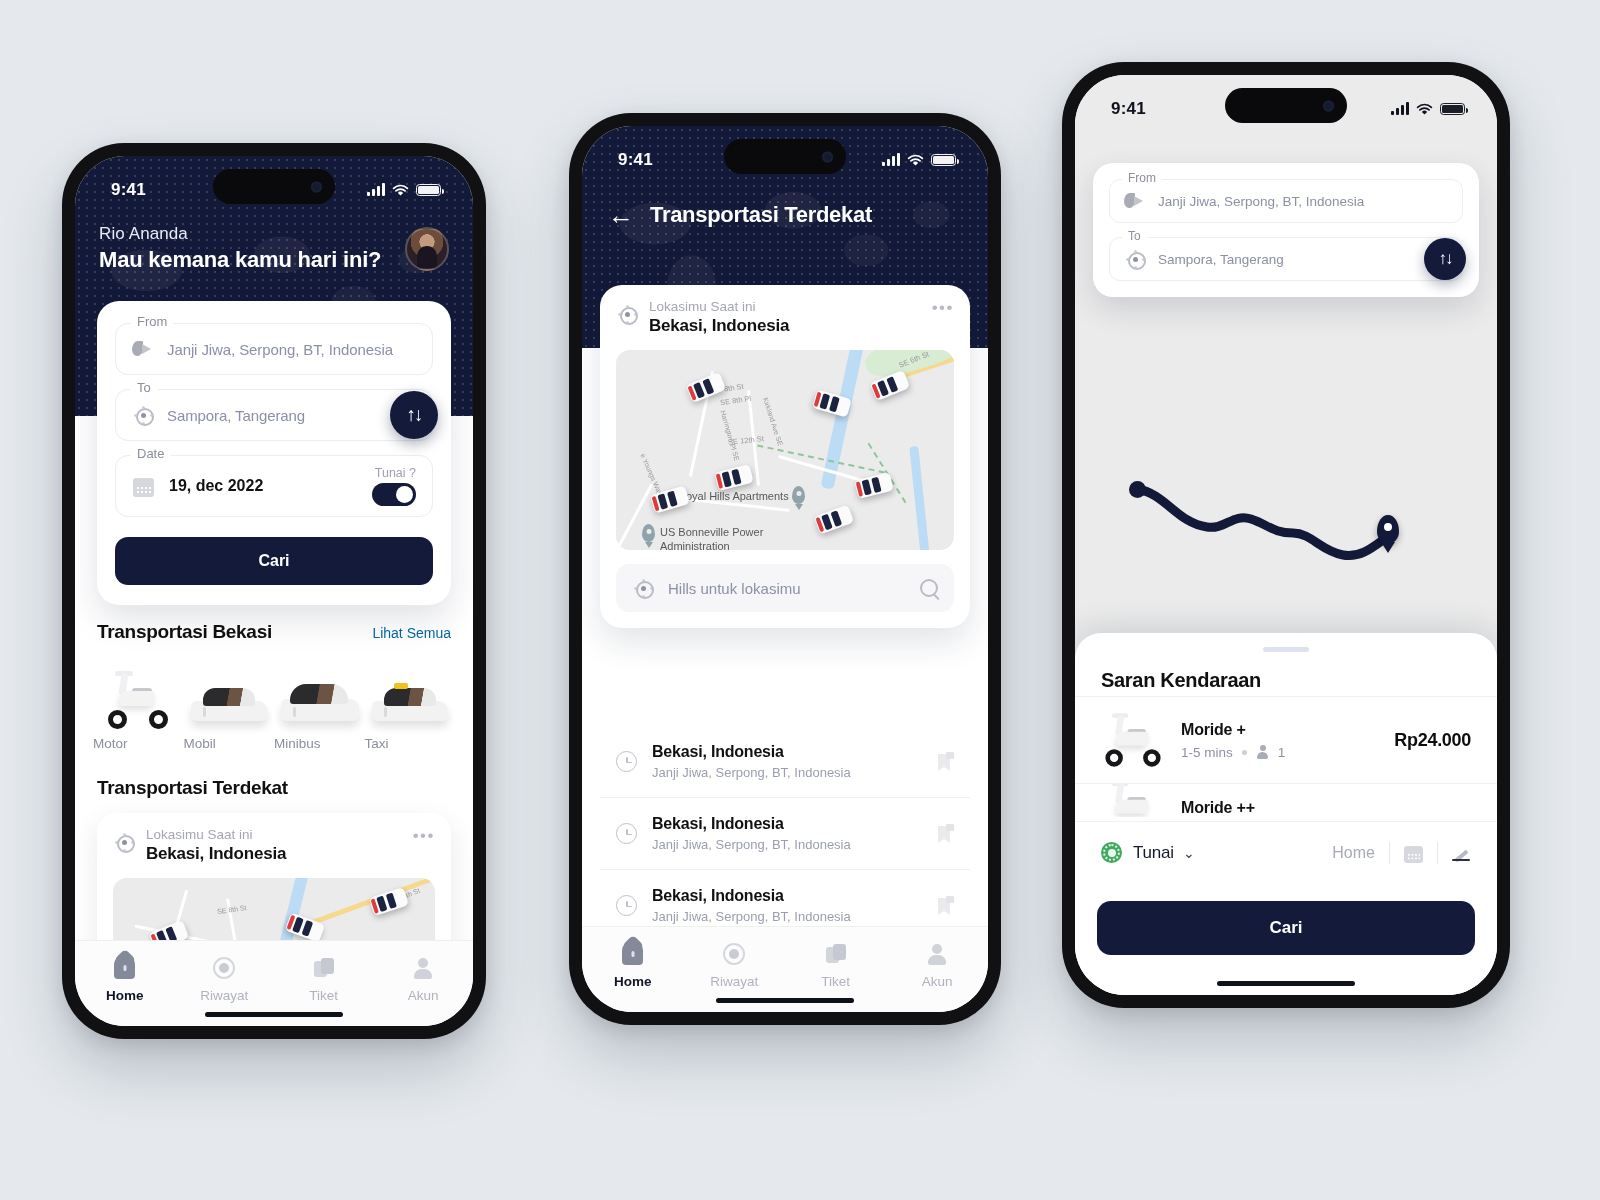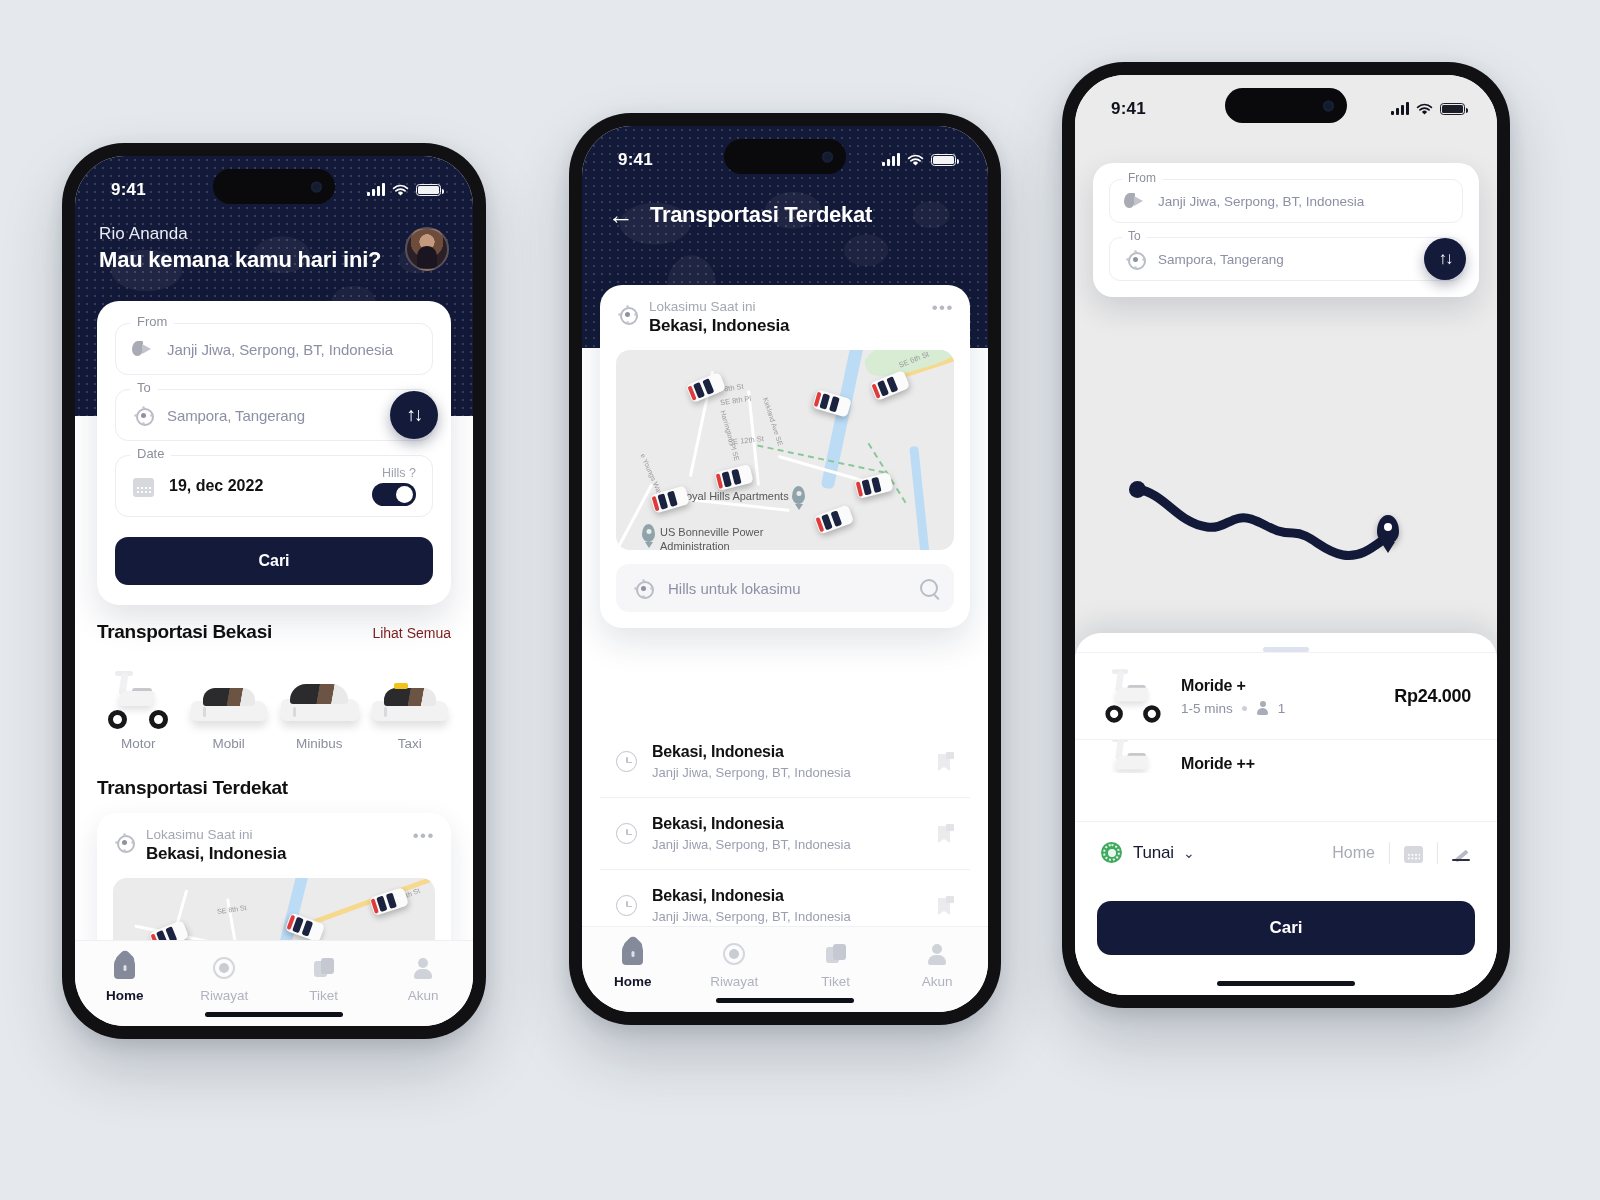--- a/index.html
+++ b/index.html
@@ -145,24 +145,24 @@
   .toggle::after{content:"";position:absolute;right:3px;top:3px;width:17px;height:17px;border-radius:50%;background:#fff;}
 
   .cta {
     margin-top:20px; height:48px; border-radius:13px; background:#141a3a; color:#fff;
     display:flex; align-items:center; justify-content:center; font-size:16px; font-weight:bold;
   }
 
   
   .sec-head { display:flex; align-items:baseline; justify-content:space-between; padding:0 22px; }
   .sec-title { font-size:19px; font-weight:bold; color:#101010; letter-spacing:-.3px; }
-  .sec-link { font-size:14px; color:#7f1d1d; }
+  .sec-link { font-size:14px; color:#0369a1; }
 
   .cats { display:flex; padding:14px 18px 0; }
-  .cat { flex:1; text-align:center; }
+  .cat { flex:1; }
   .cat-img { height:72px; display:flex; align-items:flex-end; justify-content:center; }
   .cat-lbl { font-size:13.5px; color:#8b8f9c; margin-top:7px; }
 
   
   .v { position:relative; }
   .v-scooter { width:64px; height:58px; }
   .v-scooter .body{position:absolute;left:14px;top:20px;width:34px;height:15px;background:#f3f3f4;border-radius:4px;transform:skewX(-10deg);box-shadow:0 4px 7px rgba(0,0,0,.12);}
   .v-scooter .seat{position:absolute;left:26px;top:17px;width:20px;height:13px;background:#c8c9ce;border-radius:3px;}
   .v-scooter .stem{position:absolute;left:14px;top:2px;width:7px;height:22px;background:#f1f1f3;border-radius:3px;transform:rotate(8deg);}
   .v-scooter .bar{position:absolute;left:9px;top:0px;width:18px;height:5px;background:#ededf0;border-radius:3px;}
@@ -361,21 +361,21 @@
           <span class="val">Sampora, Tangerang</span>
           <div class="swap-btn">
             <span>↑↓</span>
           </div>
         </div>
         <div class="field" style="height:62px">
           <span class="lbl">Date</span>
           <span class="ic ic-cal"></span>
           <span class="val strong">19, dec 2022</span>
           <div class="ret-wrap">
-            <div class="ret-lbl">Hills ?</div>
+            <div class="ret-lbl">Tunai ?</div>
             <div class="toggle"></div>
           </div>
         </div>
         <div class="cta">Cari</div>
       </div>
 
       <div style="position:absolute;top:465px;left:0;right:0;">
         <div class="sec-head">
           <span class="sec-title">Transportasi Bekasi</span>
           <span class="sec-link">Lihat Semua</span>
@@ -754,20 +754,21 @@
         </div>
       </div>
 
       <div class="fab back">←</div>
       <div class="fab nav">
         <span class="navarrow"></span>
       </div>
 
       <div class="sheet">
         <div class="grab"></div>
+        <div class="sheet-title">Saran Kendaraan</div>
 
 
         <div class="veh">
           <div class="v v-scooter" style="transform:scale(.92)">
               <span class="bar"></span>
               <span class="stem"></span>
               <span class="seat"></span>
               <span class="body"></span>
               <span class="w l"></span>
               <span class="w r"></span>

